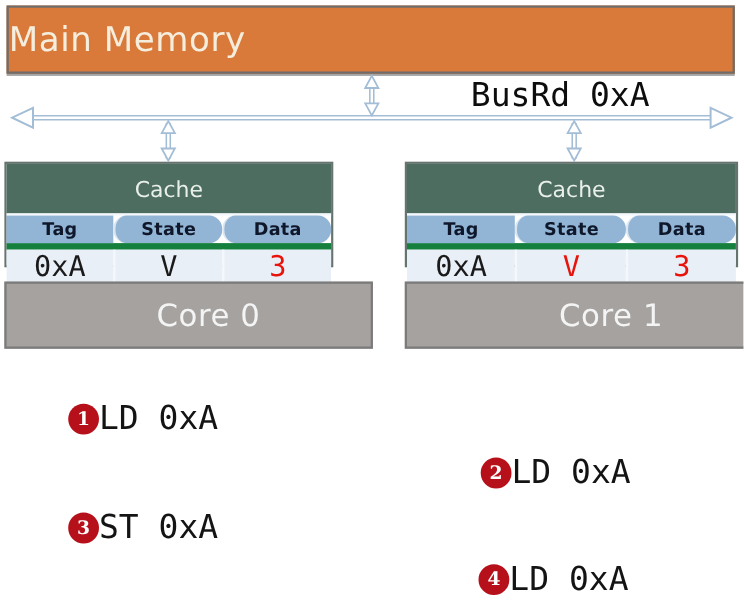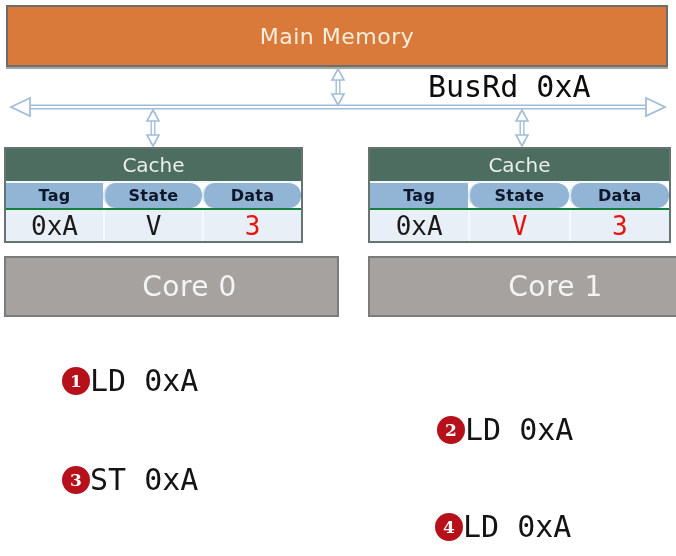--- a/index.html
+++ b/index.html
@@ -5,52 +5,52 @@
   html,body { margin:0; padding:0; background:#ffffff; }
   #stage {
     position:relative; width:676px; height:556px; background:#ffffff;
     font-family:"DejaVu Sans","Liberation Sans",sans-serif; overflow:hidden;
   }
 
   
   .main-memory {
     position:absolute; left:6px; top:5px; width:658px; height:58px;
     background:#d9793a; border:2px solid #6d6d6d;
-    display:flex; align-items:center; justify-content:center;
-    color:#f5eedd; font-size:22px; letter-spacing:0.5px;
+    display:flex; align-items:center; justify-content:flex-start;
+    color:#f5eedd; font-size:31px; letter-spacing:0.5px;
     box-shadow:0 2px 0 rgba(90,90,90,.55);
   }
 
   
   .wires { position:absolute; left:0; top:0; pointer-events:none; }
 
   .bus-label {
     position:absolute; left:428px; top:72px;
     font-family:"DejaVu Sans Mono","Liberation Mono",monospace;
     font-size:30px; line-height:1; color:#0d0d0d; white-space:pre;
   }
 
   
   .cache {
     position:absolute; top:147px; height:92px;
     border:2px solid #65746f; background:#ffffff;
   }
   .cache.c0 { left:4px;   width:295px; }
   .cache.c1 { left:368px; width:299px; }
   .cache-header {
-    height:32px; background:#4d6d60; color:#e9efe9; font-size:20px;
+    height:45px; background:#4d6d60; color:#e9efe9; font-size:20px;
     display:flex; align-items:center; justify-content:center;
   }
   .cache-cols { display:flex; height:25px; border-top:2px solid #f4f8fc; }
   .cache-col {
     flex:1; background:#92b4d5; color:#0f172a; font-size:16px; font-weight:bold;
     display:flex; align-items:center; justify-content:center; letter-spacing:0.3px;
   }
   .cache-col + .cache-col { border-left:2px solid #dce6f1;border-radius:12px; }
-  .cache-vals { display:flex; height:31px; border-top:2px solid #15803d; }
+  .cache-vals { display:flex; height:31px; border-top:6px solid #15803d; }
   .cache-val {
     flex:1; background:#e9eff7; color:#1a1a1a;
     font-family:"DejaVu Sans Mono","Liberation Mono",monospace; font-size:26px;
     display:flex; align-items:center; justify-content:center; line-height:1;
   }
   .cache-val + .cache-val { border-left:2px solid #f4f8fc; }
 
   
   .core {
     position:absolute; top:256px; height:57px;

